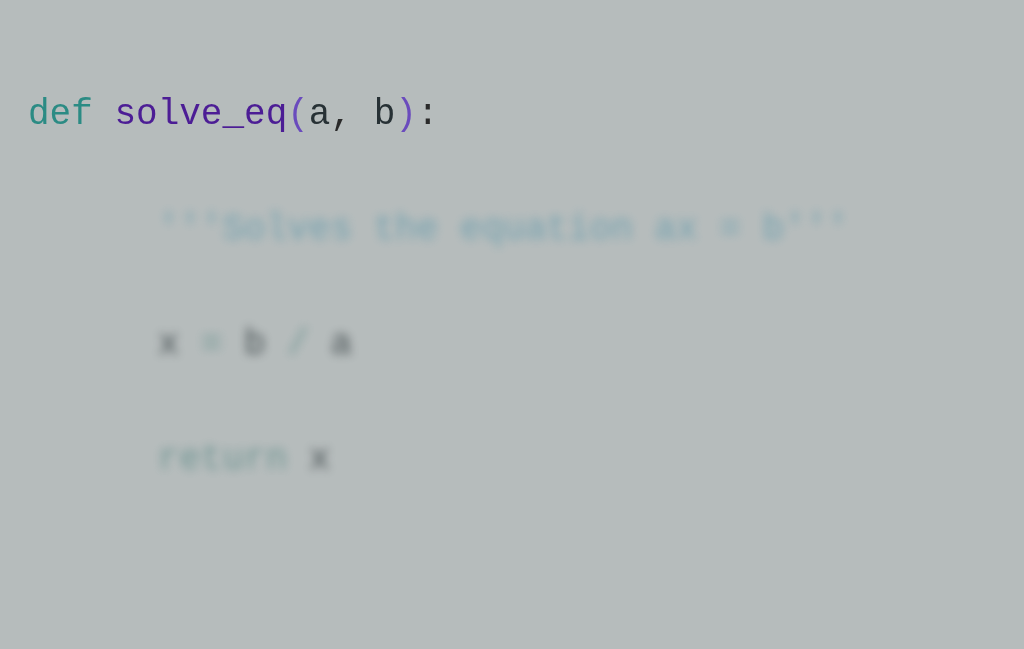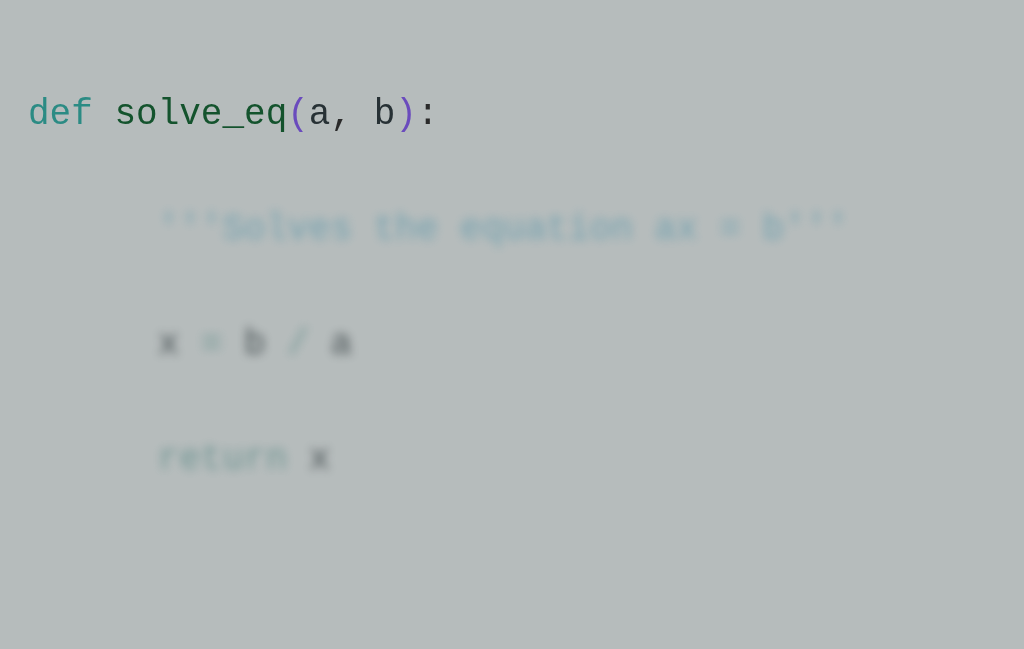--- a/index.html
+++ b/index.html
@@ -27,21 +27,21 @@
       display: block;
     }
     .blurred {
       filter: blur(5px);
       opacity: 0.75;
     }
     .kw-def {
       color: #2b8b84;
     }
     .fn-name {
-      color: #14532d;
+      color: #4c1d95;
     }
     .paren {
       color: #6a4bbd;
     }
     .param {
       color: #273135;
     }
     .comma {
       color: #2a2a2a;
     }

